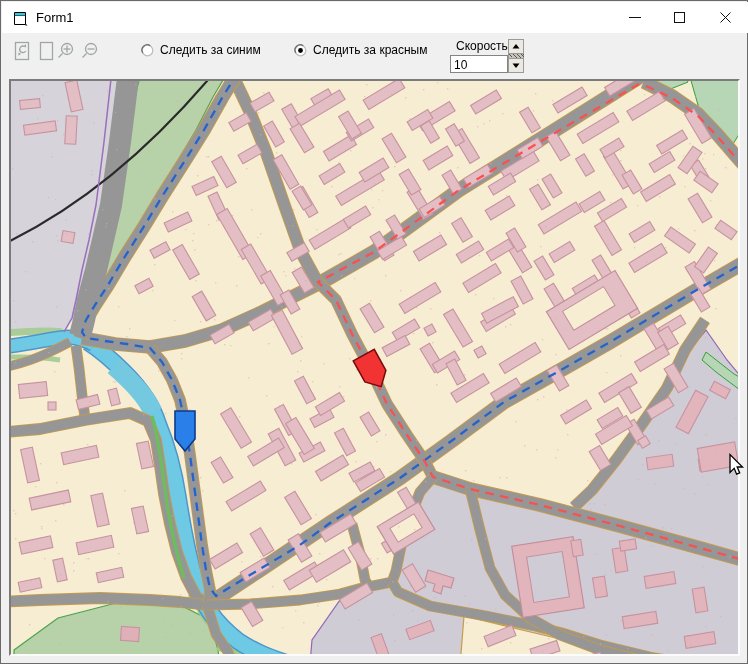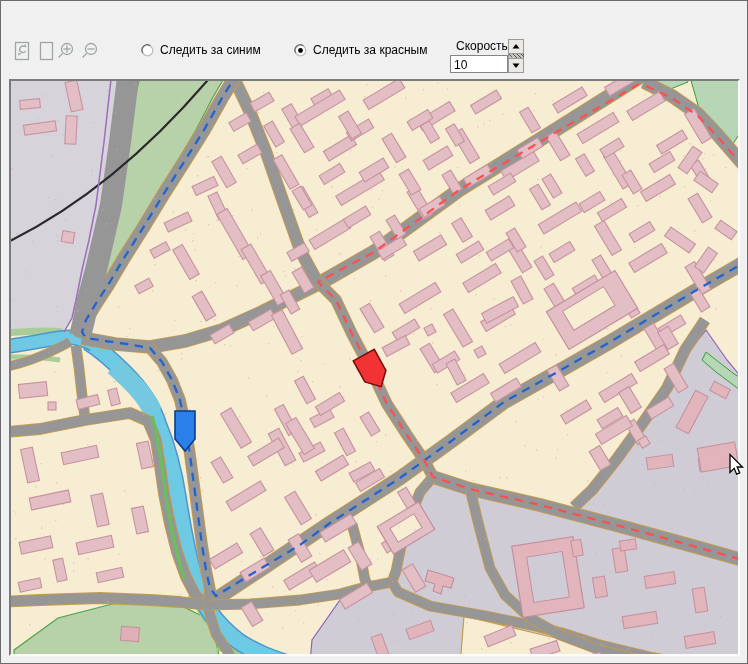--- a/index.html
+++ b/index.html
@@ -1,19 +1,35 @@
 <!DOCTYPE html>
 <html><head><meta charset="utf-8"><style>
 *{margin:0;padding:0;box-sizing:border-box}
 body{width:748px;height:664px;font-family:"Liberation Sans",sans-serif;overflow:hidden;background:#F0F0F0}
 #win{position:absolute;left:0;top:0;width:748px;height:664px;background:#F0F0F0;border:1px solid #6a6a6a}
 #title{position:absolute;left:1px;top:1px;width:746px;height:31px;background:#FFFFFF}
 #map{position:absolute;left:8px;top:78px;width:731px;height:577px;border-top:2px solid #7b7b7b;border-left:2px solid #7b7b7b;border-right:2px solid #fcfcfc;border-bottom:2px solid #fcfcfc;background:#F7EDD2;overflow:hidden}
 </style></head><body>
 <div id="win">
+<div id="title">
+<svg width="746" height="31" style="position:absolute;left:0;top:0">
+<g stroke="#000" fill="#fff" stroke-width="1">
+<path d="M 12.5,10.5 h 11 v 3 h -11 z M 12.5,13.5 h 11 v 9 h -11 z" fill="#fff"></path>
+<path d="M 13,11 h 10 v 2.5 h -10 z" fill="#35C8DC" stroke="none"></path>
+<path d="M 23.5,21.5 l 2,2 h -2 z" fill="#000" stroke="none"></path>
+</g>
+<text x="34" y="20" font-size="13" fill="#000" font-family="Liberation Sans">Form1</text>
+<g stroke="#111" stroke-width="1">
+<line x1="627" y1="15.5" x2="639" y2="15.5"></line>
+<rect x="672.5" y="10.5" width="10" height="10" fill="none"></rect>
+<line x1="718.5" y1="10.5" x2="728.5" y2="20.5"></line>
+          <line x1="728.5" y1="10.5" x2="718.5" y2="20.5"></line>
+</g>
+</svg>
+</div>
 <svg width="746" height="46" style="position:absolute;left:1px;top:32px">
 <g stroke="#A0A6A6" stroke-width="1.3" fill="none">
 <rect x="13.5" y="9.5" width="13" height="17"></rect>
         <path d="M 22.5,13.5 a 3.2,3.2 0 1 0 1.2,4.5" fill="none"></path>
         <path d="M 23.8,11.2 l 0.4,3.2 -3,-1.2 z M 16.6,22.8 l -0.4,-3.2 3,1.2 z" fill="#A0A6A6" stroke="none"></path>
 <rect x="38.5" y="9.5" width="12" height="17"></rect>
 <circle cx="65" cy="16" r="5.5"></circle>
         <line x1="61.5" y1="16" x2="68.5" y2="16"></line>
         <line x1="65" y1="12.5" x2="65" y2="19.5"></line>
         <line x1="60.5" y1="20.5" x2="56.5" y2="24.5"></line>

